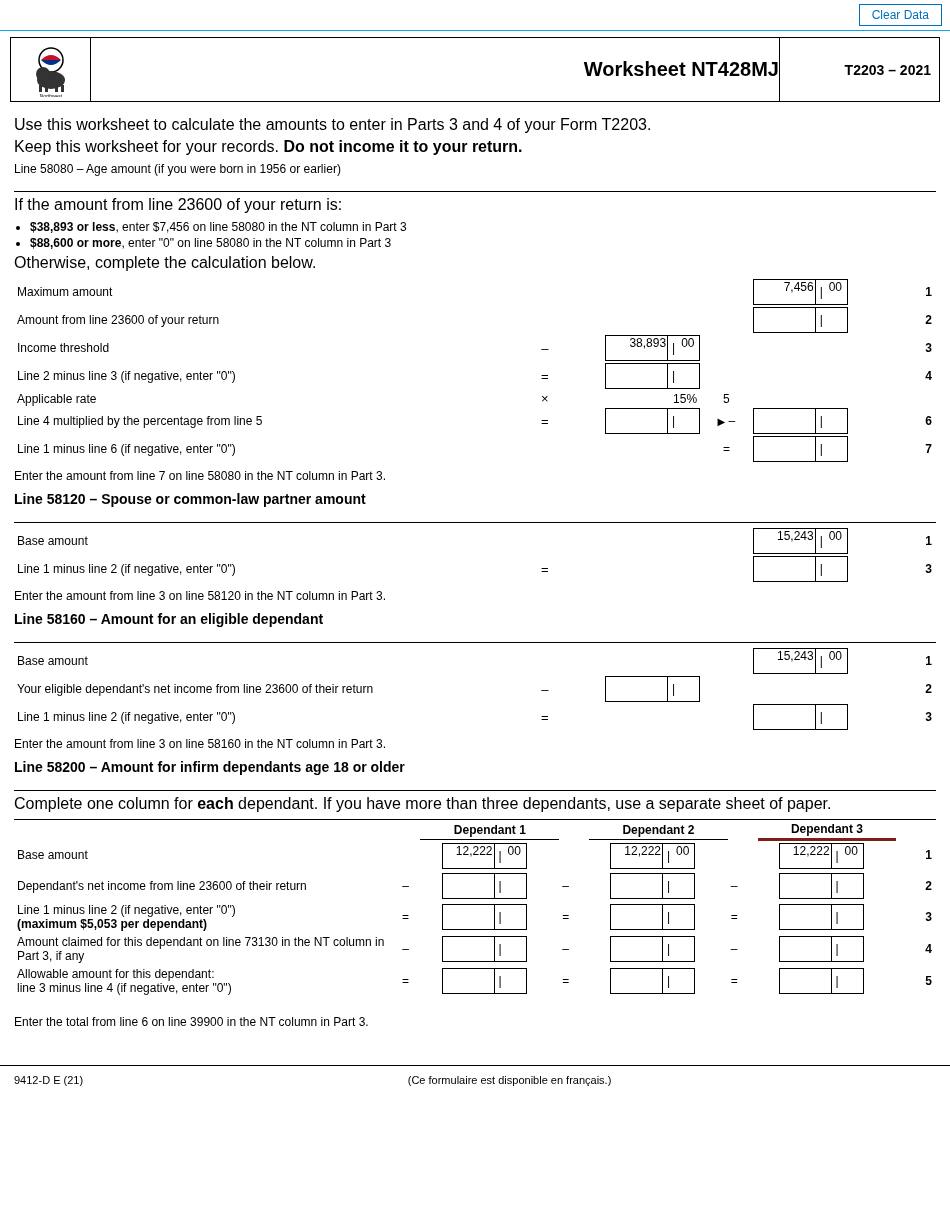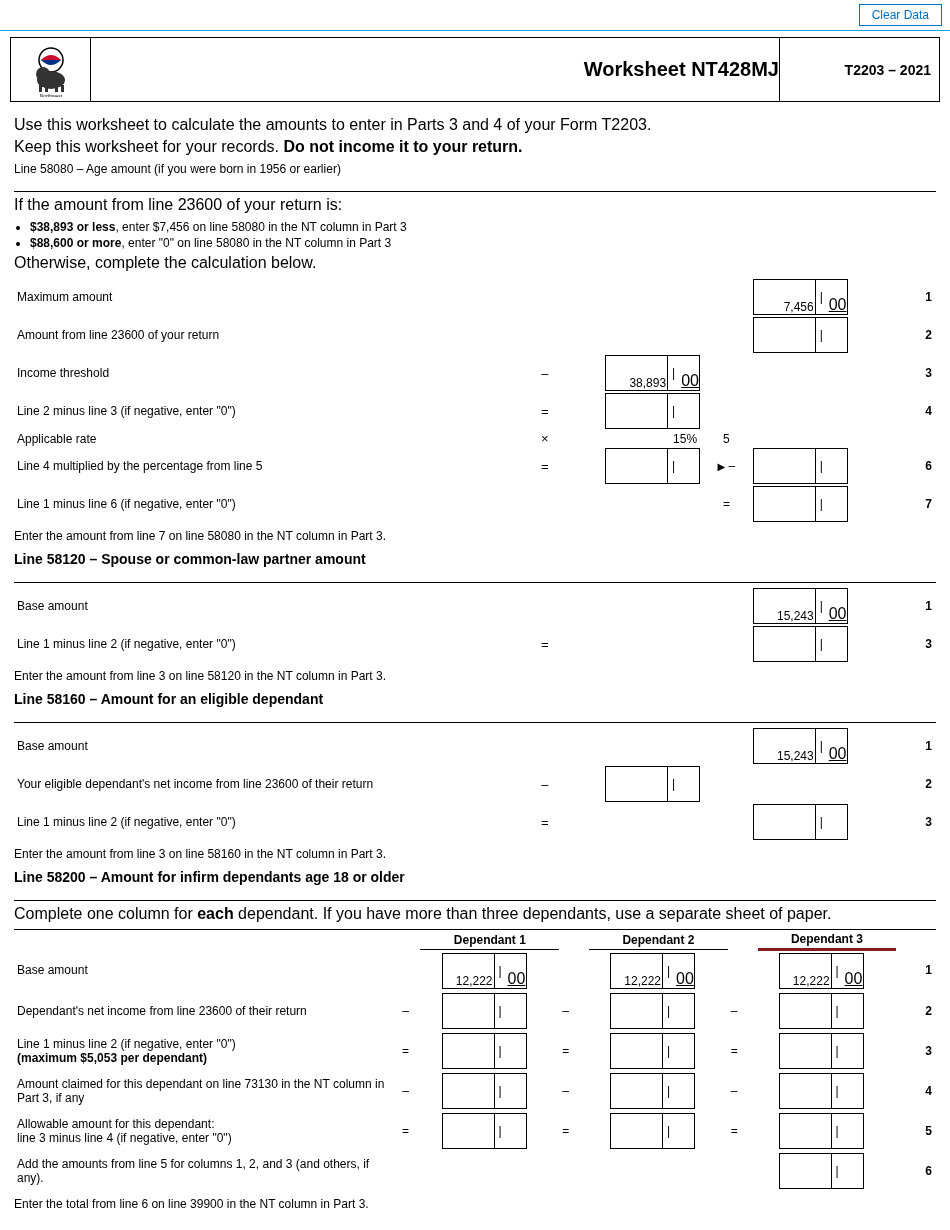--- a/index.html
+++ b/index.html
@@ -156,21 +156,21 @@
     .note-text {
       font-size: 12px;
       margin-top: 4px;
       margin-bottom: 8px;
     }
 
     
     .dep-table {
       width: 100%;
       border-collapse: collapse;
-      margin-bottom: 6px;
+      margin-bottom: 18px;
       font-size: 12px;
     }
 
     .dep-table th {
       text-align: center;
       font-weight: bold;
       padding: 2px 4px;
       vertical-align: bottom;
     }
 
@@ -208,23 +208,23 @@
       border-top: 1px solid #000;
     }
 
     .arrow-right::after {
       content: '▶';
       font-size: 10px;
     }
 
     .value-with-sep {
       display: inline-flex;
-      align-items: flex-end;
+      align-items: flex-start;
       border: 1px solid #000;
-      height: 36px;
+      height: 26px;
       vertical-align: middle;
       min-width: 95px;
     }
 
     .value-with-sep .val {
       flex: 1;
       text-align: right;
       padding-right: 1px;
       font-size: 12px;
     }
@@ -237,22 +237,21 @@
       height: 100%;
       display: flex;
       align-items: center;
       justify-content: center;
     }
 
     .value-with-sep .cts {
       width: 20px;
       text-align: left;
       padding-left: 2px;
-      font-size: 16px;
-      text-decoration: underline;
+      font-size: 12px;
     }
   </style>
 </head>
 <body>
 
 <div class="top-bar">
   <button class="clear-data-btn">Clear Data</button>
 </div>
 
 <div class="header-box">
@@ -671,39 +670,20 @@
           <span class="value-with-sep" style="min-width:85px;">
             <span class="val"></span>
             <span class="sep">|</span>
             <span class="cts"></span>
           </span>
         </td>
         <td style="width:3%;"></td>
         <td class="line-col">5</td>
       </tr>
 
-      <tr>
-        <td class="label-col">Add the amounts from line 5 for columns 1, 2, and 3 (and others, if any).</td>
-        <td class="op-col"></td>
-        <td style="text-align:right; width:11%;"></td>
-        <td style="width:3%;"></td>
-        <td class="spacer-col"></td>
-        <td style="text-align:right; width:11%;"></td>
-        <td style="width:3%;"></td>
-        <td class="spacer-col"></td>
-        <td style="text-align:right; width:11%;">
-          <span class="value-with-sep" style="min-width:85px;">
-            <span class="val"></span>
-            <span class="sep">|</span>
-            <span class="cts"></span>
-          </span>
-        </td>
-        <td style="width:3%;"></td>
-        <td class="line-col">6</td>
-      </tr>
     </tbody>
   </table>
   <p class="note-text">Enter the total from line 6 on line 39900 in the NT column in Part 3.</p>
 
 </div>
 
 <div class="footer">
   <span>9412-D E (21)</span>
   <span>(Ce formulaire est disponible en français.)</span>
   <span></span>

